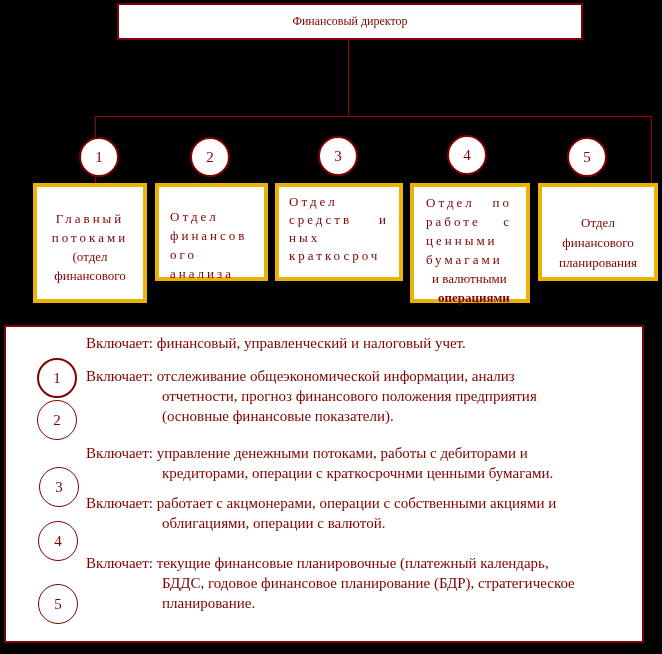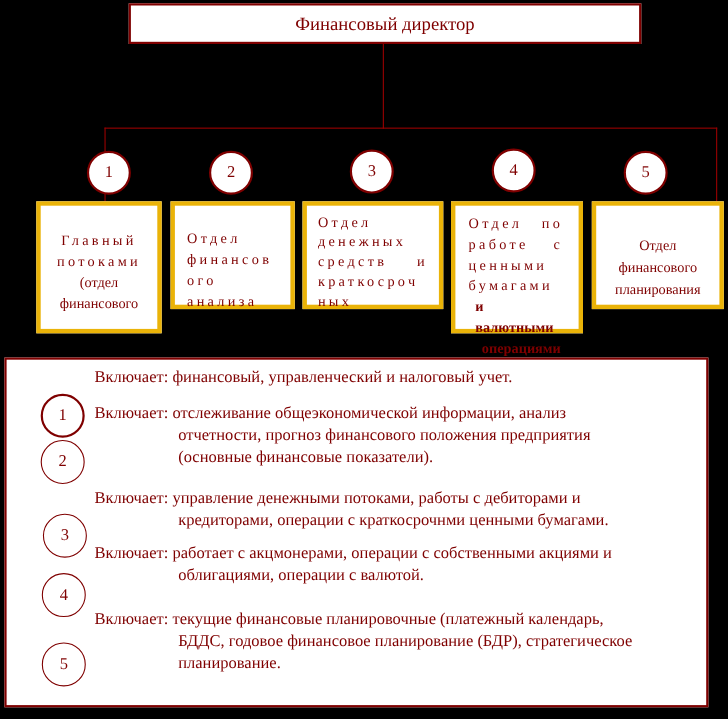--- a/index.html
+++ b/index.html
@@ -8,21 +8,21 @@
     font-family:"Liberation Serif","DejaVu Serif",serif;color:#7f0000;
     overflow:hidden;
   }
   .box{
     position:absolute;background:#ffffff;border:2px solid #7f0000;
     box-sizing:border-box;
   }
   .director{
     left:117px;top:3px;width:466px;height:37px;
     display:flex;align-items:center;justify-content:center;
-    font-size:17px;
+    font-size:12px;
   }
   .hline,.vline{position:absolute;background:#990000;}
   .hline{height:1px;}
   .vline{width:1px;}
   .badge{
     position:absolute;width:40px;height:40px;border-radius:50%;
     background:#ffffff;border:2px solid #7f0000;box-sizing:border-box;
     display:flex;align-items:center;justify-content:center;
     font-size:15px;
   }
@@ -61,21 +61,21 @@
   .lb1{left:37px;top:358px;border-width:2px;}
   .lb2{left:37px;top:400px;}
   .lb3{left:39px;top:467px;}
   .lb4{left:38px;top:521px;}
   .lb5{left:38px;top:584px;}
   .tb1{left:79px;top:137px;}
   .tb2{left:190px;top:137px;}
   .tb3{left:318px;top:136px;}
   .tb4{left:447px;top:135px;}
   .tb5{left:567px;top:137px;}
-  .ml6{margin-left:6px;font-weight:bold;}
+  .ml6{margin-left:6px;}
   .ml12{margin-left:12px;font-weight:bold;}
 </style>
 </head>
 <body>
 
 <div class="canvas">
 
   <div class="box director">
     <span>Финансовый директор</span>
   </div>
@@ -110,27 +110,26 @@
 
   <div class="dept d2">
     <span class="ln">Отдел</span>
     <span class="ln">финансов</span>
     <span class="ln">ого</span>
     <span class="ln">анализа</span>
   </div>
 
   <div class="dept d3">
     <span class="ln">Отдел</span>
-    <span class="ln">денежных</span>
     <span class="jrow">
       <span>средств</span>
       <span>и</span>
     </span>
+    <span class="ln">ных</span>
     <span class="ln">краткосроч</span>
-    <span class="ln">ных</span>
   </div>
 
   <div class="dept d4">
     <span class="jrow">
       <span>Отдел</span>
       <span>по</span>
     </span>
     <span class="jrow">
       <span>работе</span>
       <span>с</span>

